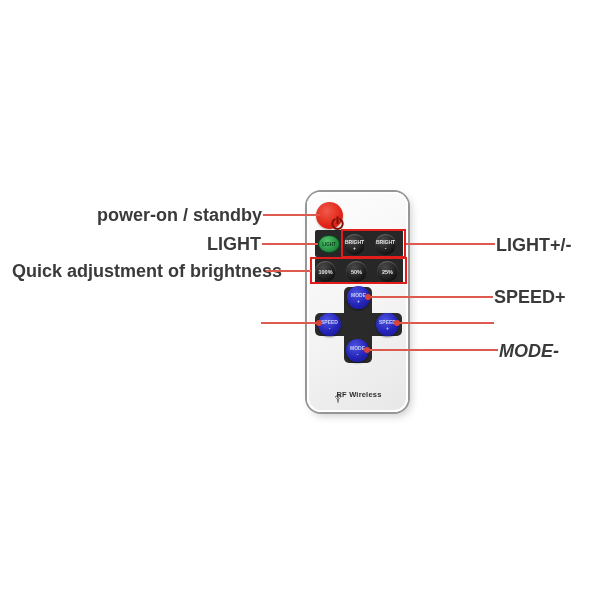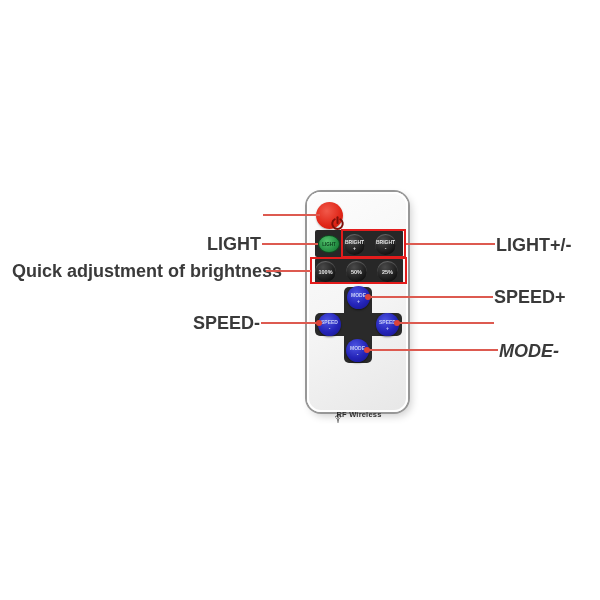--- a/index.html
+++ b/index.html
@@ -32,21 +32,21 @@
   .btn-power{left:9px;top:10px;width:27px;height:27px;border-radius:50%;
              background:radial-gradient(circle at 40% 33%,#f1594a 0%,#e02517 60%,#c51a0e 100%);
              display:flex;align-items:center;justify-content:center;
              box-shadow:0 1px 2px rgba(0,0,0,.25);}
   .btn-light{left:11px;top:43px;width:22px;height:18px;border-radius:50%;
              background:radial-gradient(circle at 40% 33%,#55c36e 0%,#259044 60%,#156a2d 100%);
              border:1px solid #0d4a1f;display:flex;align-items:center;justify-content:center;}
   .light-txt{position:static;font-size:4.5px;line-height:5px;font-weight:bold;color:#0a3a1a;}
   .cross{background:#2a2a2a;border-radius:5px;}
   .footer{left:0;top:195px;width:101px;height:14px;display:flex;align-items:center;
-          justify-content:center;gap:3px;margin-top:20px;}
+          justify-content:center;gap:3px;}
   .brand{position:static;font-size:7.5px;font-weight:bold;color:#2e2e2e;letter-spacing:.2px;}
 </style>
 </head>
 <body>
 
 <div class="canvas">
 
   <div class="remote">
 
     <div class="btn-power">
@@ -125,21 +125,21 @@
   <div class="dot" style="left:316px;top:320px;"></div>
 
   <div class="line" style="left:406px;top:243px;width:89px;"></div>
   <div class="line" style="left:367px;top:296px;width:126px;"></div>
   <div class="dot" style="left:365px;top:294px;"></div>
   <div class="line" style="left:396px;top:322px;width:98px;"></div>
   <div class="dot" style="left:394px;top:320px;"></div>
   <div class="line" style="left:366px;top:349px;width:132px;"></div>
   <div class="dot" style="left:364px;top:347px;"></div>
 
+  <div class="label ralign" style="left:0;width:262px;top:204px;">power-on / standby</div>
   <div class="label ralign" style="left:0;width:261px;top:233px;">LIGHT</div>
   <div class="label ralign" style="left:0;width:282px;top:260px;">Quick adjustment of brightness</div>
-  <div class="label ralign" style="left:0;width:260px;top:312px;">SPEED-</div>
 
   <div class="label" style="left:496px;top:234px;">LIGHT+/-</div>
   <div class="label" style="left:494px;top:286px;">SPEED+</div>
   <div class="label" style="left:499px;top:340px;font-style:italic;">MODE-</div>
 
 </div>
 
 </body></html>

